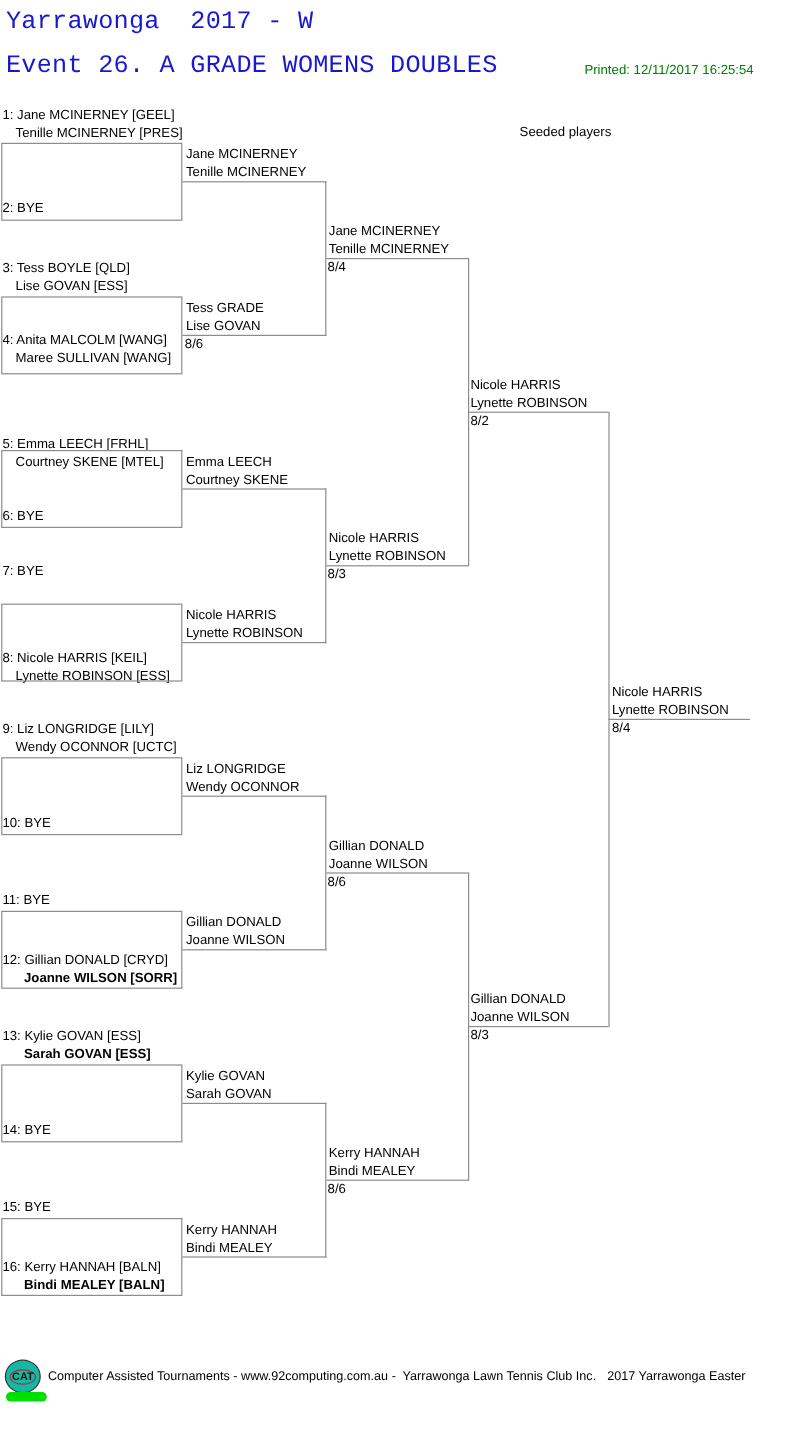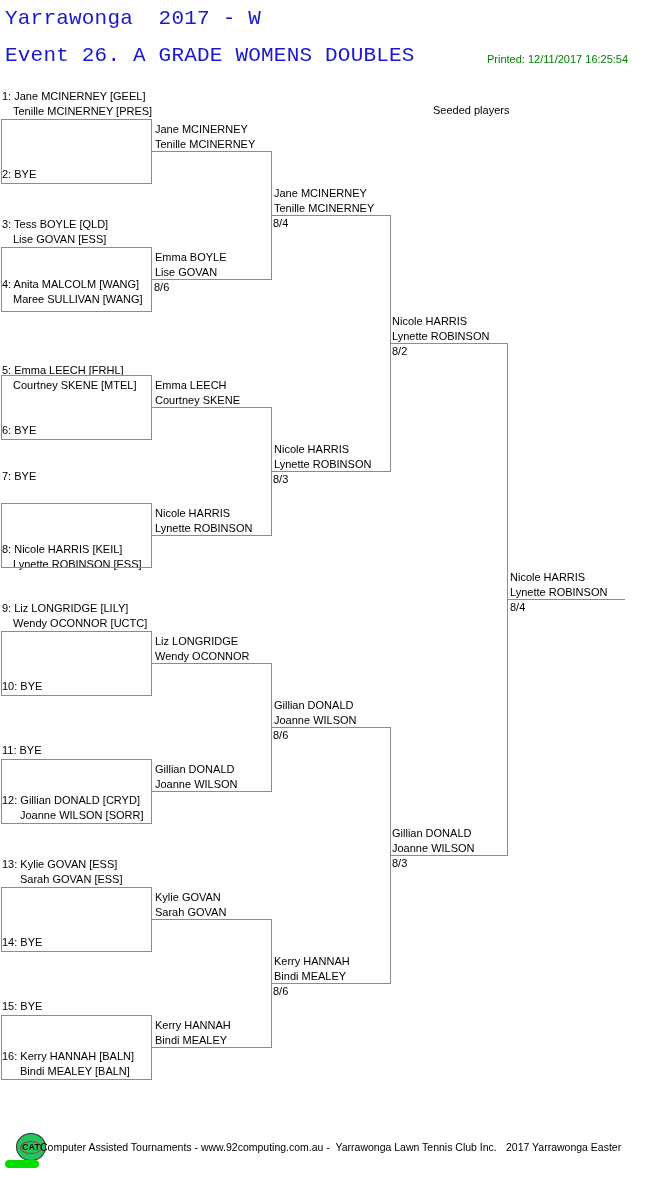--- a/index.html
+++ b/index.html
@@ -4,29 +4,29 @@
 <style>
   html,body{margin:0;padding:0;background:#fff;}
   #page{position:relative;width:661px;height:1196px;background:#fff;overflow:hidden;
         font-family:"Liberation Sans","DejaVu Sans",sans-serif;color:#000;}
   .abs{position:absolute;white-space:pre;}
   .title{font-size:21px;color:#1818d0;letter-spacing:.2px;font-family:Liberation Mono, monospace;}
   .printed{font-size:11px;color:#008000;}
   .lbl{font-size:11px;}
   .slot{position:absolute;left:2px;font-size:11px;line-height:15px;white-space:pre;}
   .slot .l2{margin-left:11px;}
-  .slot .l2.w{margin-left:18px;}
+  .slot .l2.w{margin-left:18px;font-weight:bold;}
   .box{position:absolute;left:1px;width:151px;height:65px;border:1px solid #8c8c8c;box-sizing:border-box;}
   .rbox{position:absolute;left:152px;width:120px;height:129px;box-sizing:border-box;
         border-top:1px solid #8c8c8c;border-right:1px solid #8c8c8c;border-bottom:1px solid #8c8c8c;}
   .wn{position:absolute;font-size:11px;line-height:15px;white-space:pre;}
   .sc{position:absolute;font-size:11px;white-space:pre;}
   .hl{position:absolute;height:1px;background:#8c8c8c;}
   .vl{position:absolute;width:1px;background:#8c8c8c;}
-  .logo{position:absolute;left:16px;top:1133px;width:30px;height:28px;background:#22c55e;
+  .logo{position:absolute;left:4px;top:1133px;width:30px;height:28px;background:#14b8a6;
         border:1px solid #333;border-radius:50%;display:flex;align-items:center;justify-content:center;box-sizing:border-box;}
   .logo span{font-size:9px;font-weight:bold;color:#111;border:1px solid #b03030;border-radius:50%;padding:0 1px;line-height:11px;}
   .gbar{position:absolute;left:5px;top:1160px;width:34px;height:8px;background:#00de00;border-radius:4px;}
   .foot{font-size:10.5px;}
 </style>
 </head>
 <body>
 
 <div id="page">
 
@@ -60,21 +60,21 @@
   <div class="box" style="top:759px;"></div>
   <div class="box" style="top:887px;"></div>
   <div class="box" style="top:1015px;"></div>
 
   <div class="rbox" style="top:151px;"></div>
   <div class="rbox" style="top:407px;"></div>
   <div class="rbox" style="top:663px;"></div>
   <div class="rbox" style="top:919px;"></div>
 
   <div class="wn" style="left:155px;top:122px;"><div>Jane MCINERNEY</div><div>Tenille MCINERNEY</div></div>
-  <div class="wn" style="left:155px;top:250px;"><div>Emma BOYLE</div><div>Lise GOVAN</div></div>
+  <div class="wn" style="left:155px;top:250px;"><div>Tess GRADE</div><div>Lise GOVAN</div></div>
   <div class="sc" style="left:154px;top:281px;">8/6</div>
   <div class="wn" style="left:155px;top:378px;"><div>Emma LEECH</div><div>Courtney SKENE</div></div>
   <div class="wn" style="left:155px;top:506px;"><div>Nicole HARRIS</div><div>Lynette ROBINSON</div></div>
   <div class="wn" style="left:155px;top:634px;"><div>Liz LONGRIDGE</div><div>Wendy OCONNOR</div></div>
   <div class="wn" style="left:155px;top:762px;"><div>Gillian DONALD</div><div>Joanne WILSON</div></div>
   <div class="wn" style="left:155px;top:890px;"><div>Kylie GOVAN</div><div>Sarah GOVAN</div></div>
   <div class="wn" style="left:155px;top:1018px;"><div>Kerry HANNAH</div><div>Bindi MEALEY</div></div>
 
   <div class="hl" style="left:272px;top:215px;width:118px;"></div>
   <div class="wn" style="left:274px;top:186px;"><div>Jane MCINERNEY</div><div>Tenille MCINERNEY</div></div>

